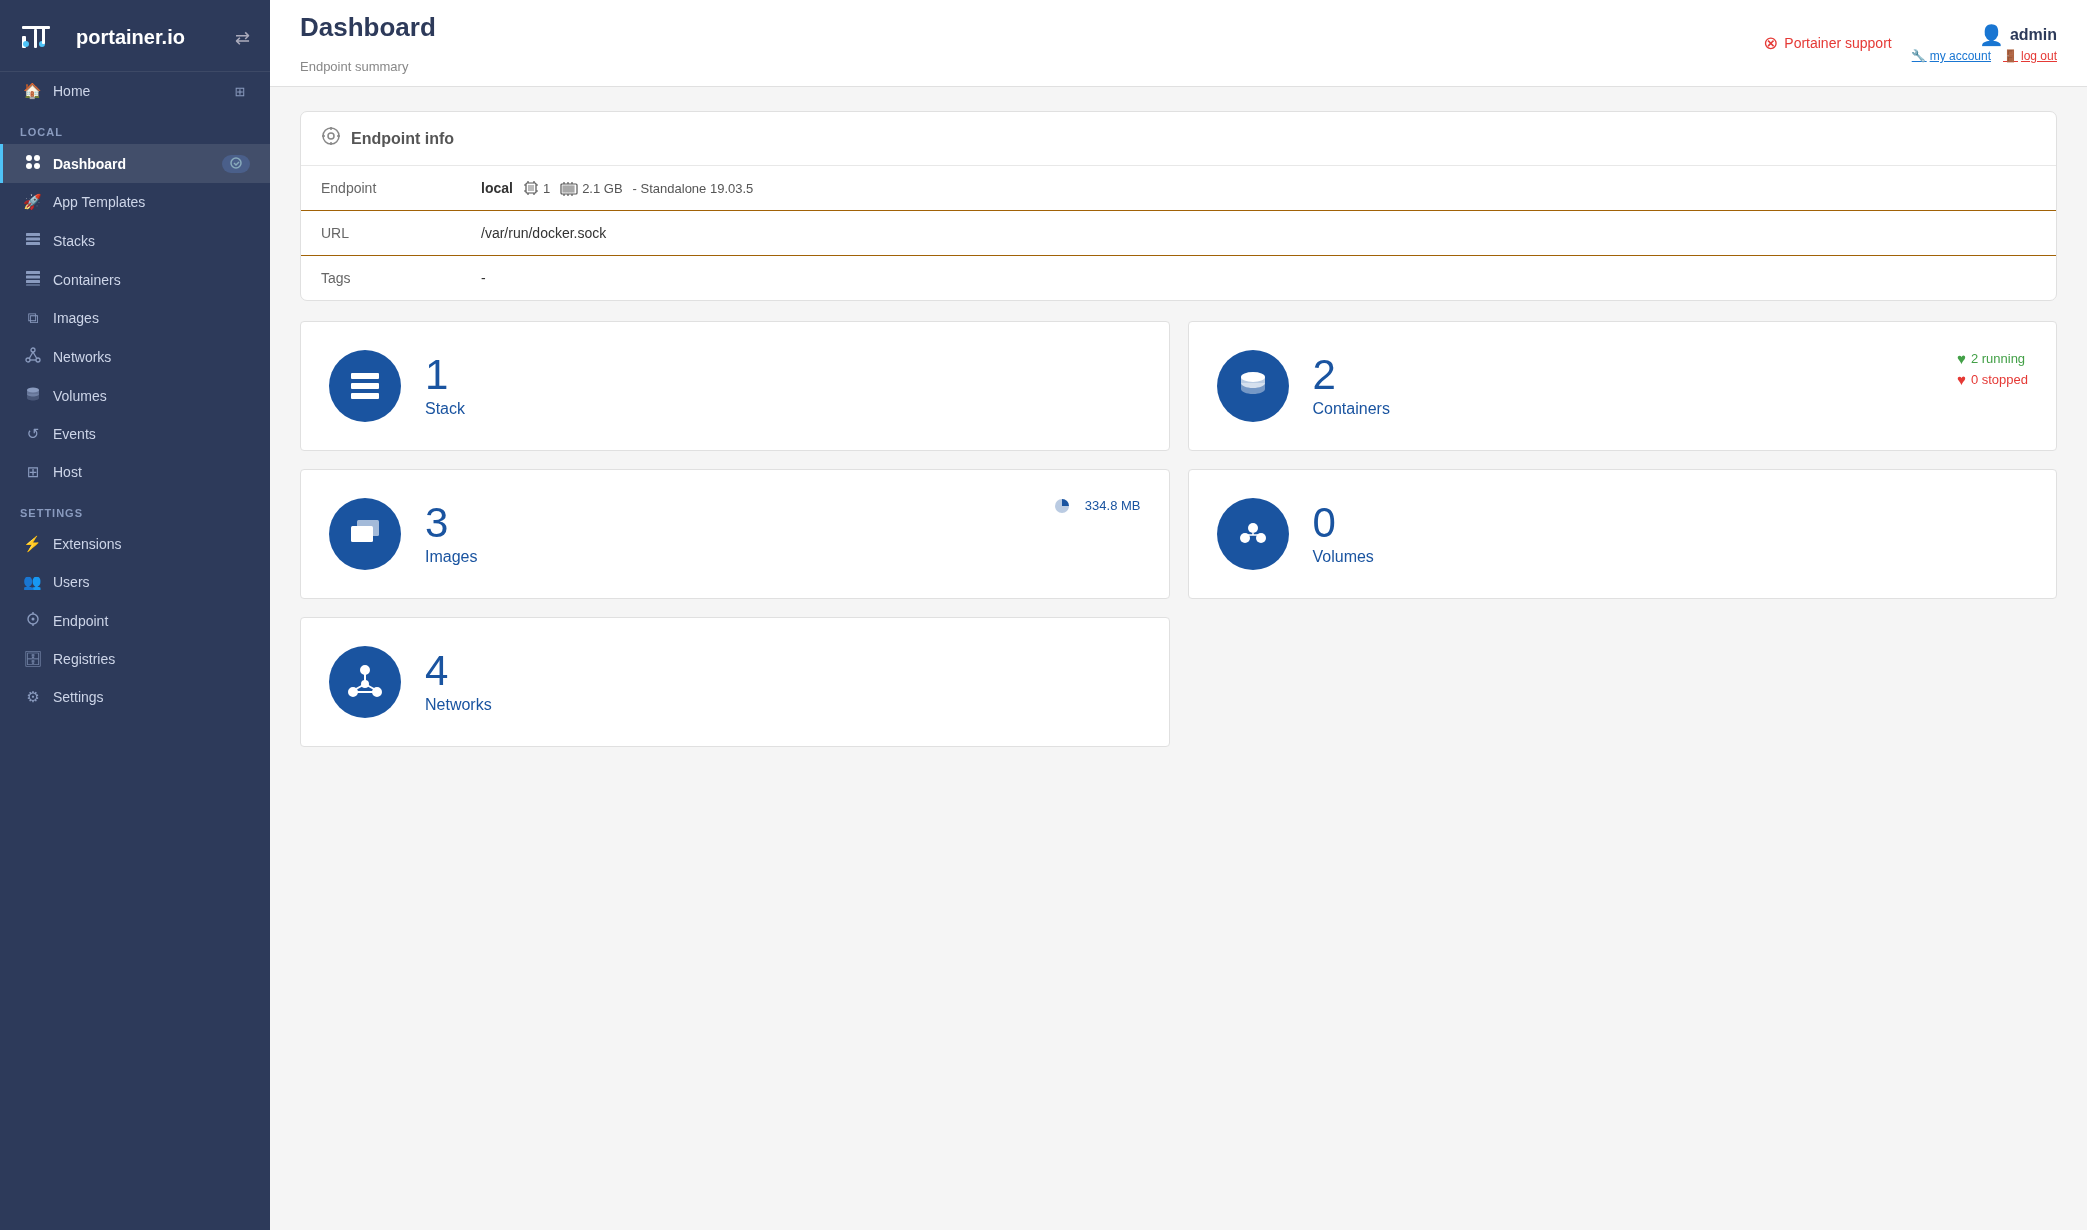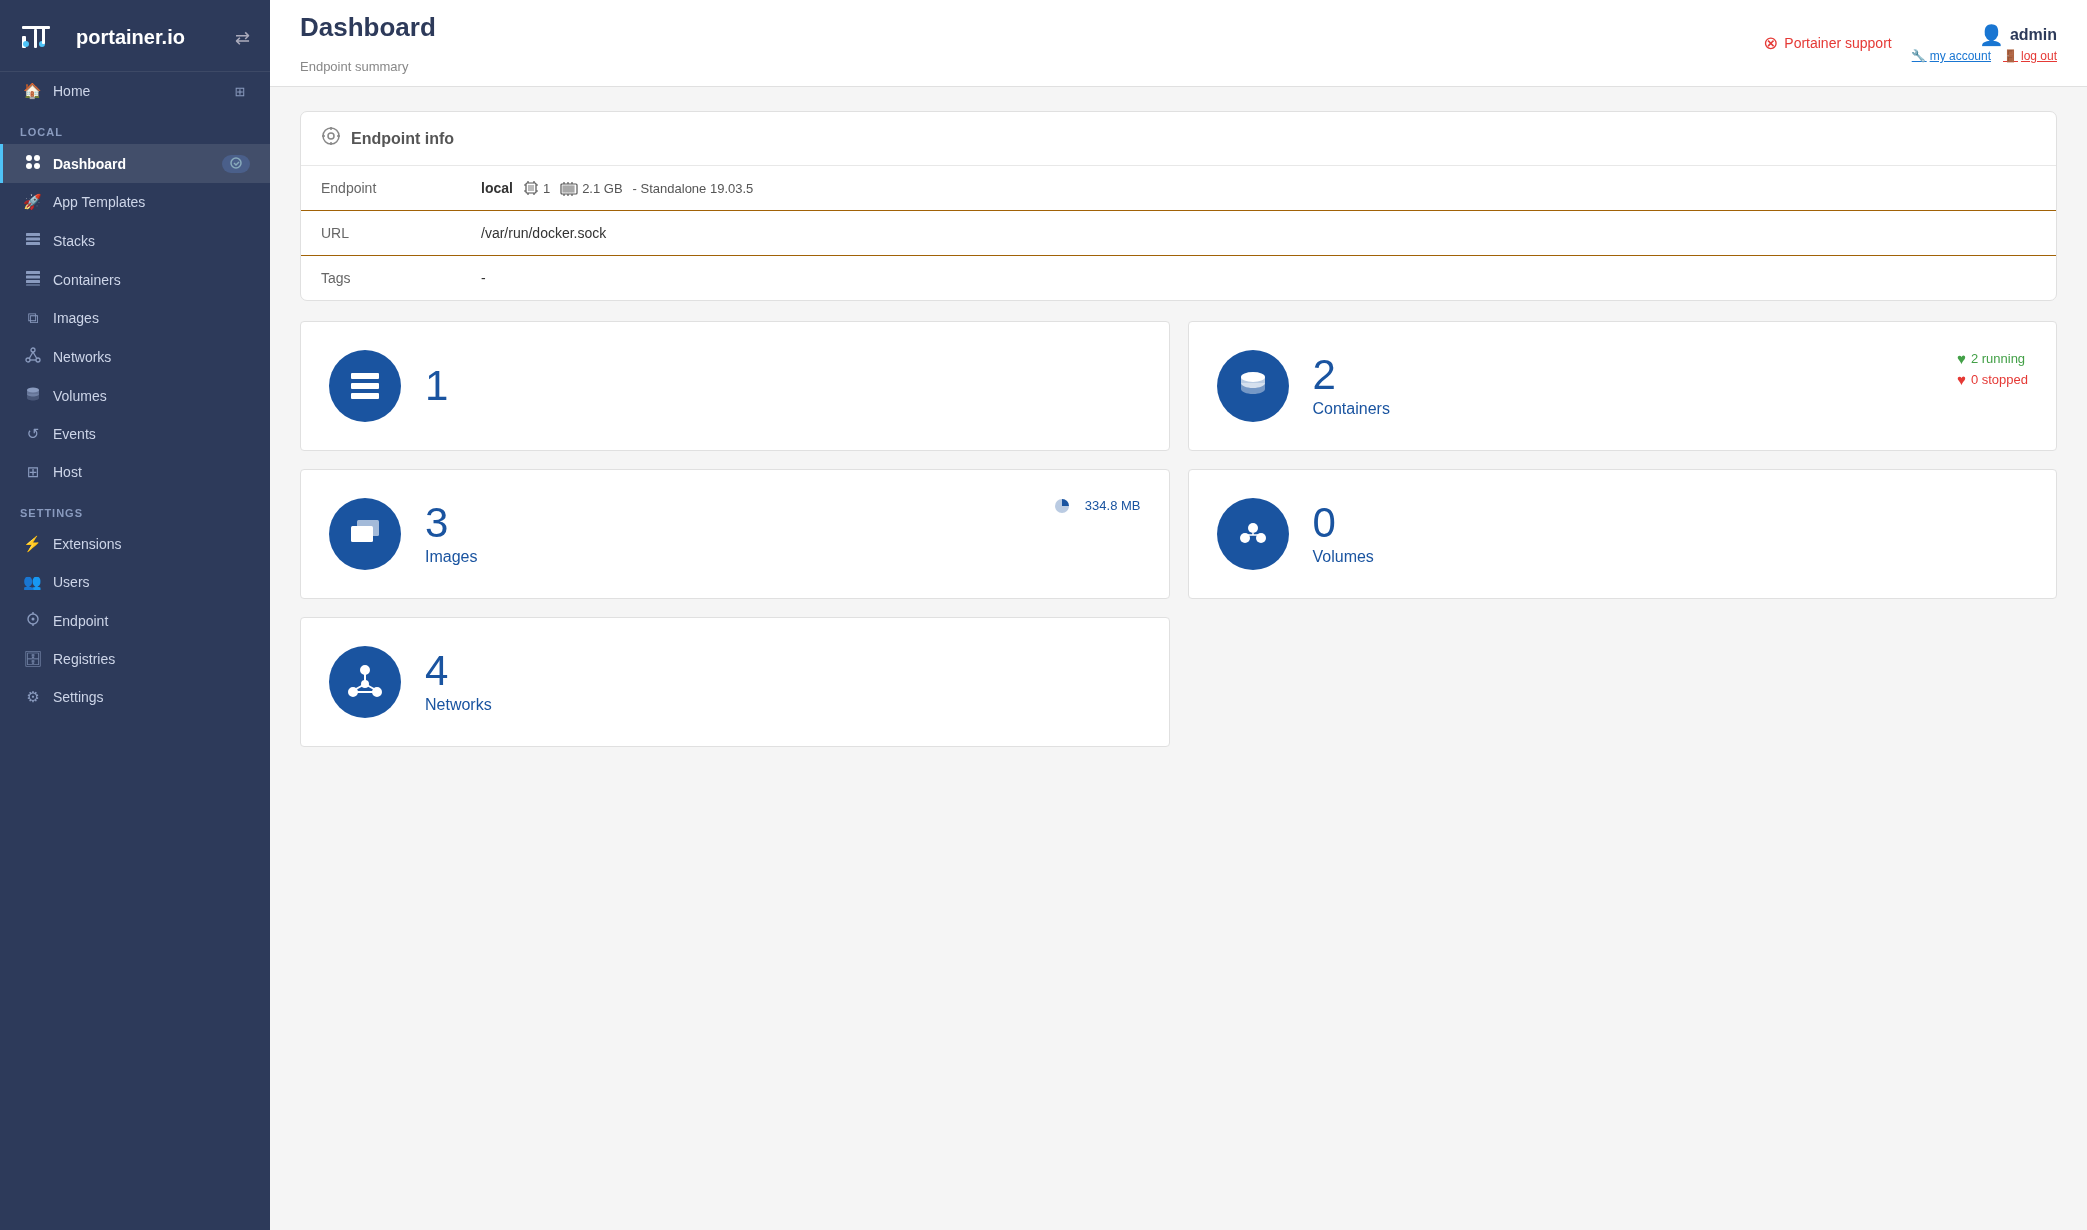--- a/index.html
+++ b/index.html
@@ -559,20 +559,21 @@
       <div class="stat-card">
         <div class="stat-icon-circle">
           <svg viewBox="0 0 36 36" fill="white" xmlns="http://www.w3.org/2000/svg">
             <rect x="4" y="5" width="28" height="6" rx="1"></rect>
             <rect x="4" y="15" width="28" height="6" rx="1"></rect>
             <rect x="4" y="25" width="28" height="6" rx="1"></rect>
           </svg>
         </div>
         <div class="stat-info">
           <div class="stat-number">1</div>
+          <div class="stat-label">Stack</div>
         </div>
       </div>
 
       <div class="stat-card">
         <div class="stat-icon-circle">
           <svg viewBox="0 0 36 36" fill="white" xmlns="http://www.w3.org/2000/svg">
             <ellipse cx="18" cy="9" rx="12" ry="5"></ellipse>
             <path d="M6 9v6c0 2.76 5.37 5 12 5s12-2.24 12-5V9" fill="white" opacity="0.7"></path>
             <path d="M6 15v6c0 2.76 5.37 5 12 5s12-2.24 12-5v-6" fill="white" opacity="0.4"></path>
           </svg>

